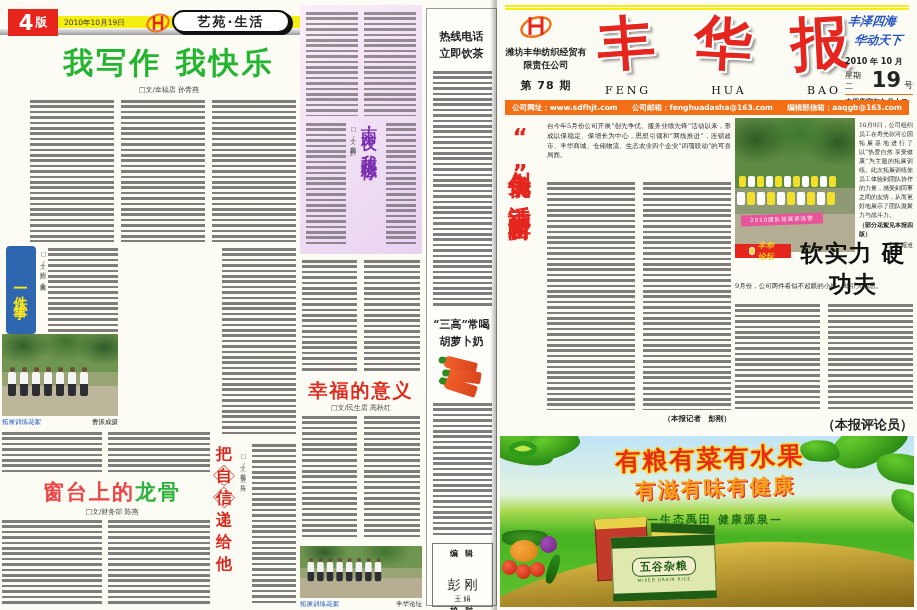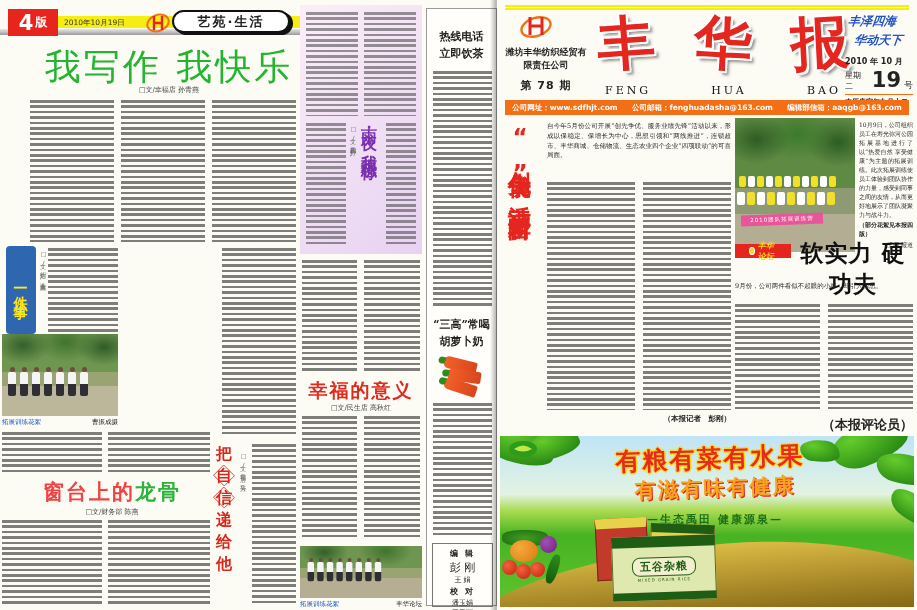--- a/index.html
+++ b/index.html
@@ -45,21 +45,21 @@
       <span style="font-size:12px;font-weight:bold;">版</span>
     </div>
     <div class="abs" style="left:64px;top:18px;font-size:7.5px;color:#333;">2010年10月19日</div>
     <svg class="abs" style="left:146px;top:11px;" width="24" height="24" viewBox="0 0 24 24">
       <ellipse cx="12" cy="12" rx="11" ry="8" fill="none" stroke="#f26f15" stroke-width="2" transform="rotate(-20 12 12)"></ellipse>
       <path d="M8 5 L8 19 M16 5 L16 19 M8 12 L16 12" stroke="#e5261f" stroke-width="2.4" fill="none"></path>
     </svg>
     <div class="abs c" style="left:172px;top:10px;width:118px;height:23px;background:#fff;border:2px solid #111;border-radius:12px;line-height:19px;font-size:13px;font-weight:bold;letter-spacing:2px;box-shadow:3px 2px 0 #111;">艺苑·生活</div>
     <div class="abs serif" style="left:350px;top:9px;width:70px;font-size:16px;font-weight:900;color:#e5261f;font-style:italic;letter-spacing:2px;">丰华报</div>
 
-    <div class="abs c" style="left:38px;top:43px;width:262px;font-size:36px;font-weight:400;letter-spacing:3px;color:#23b430;">我写作  我快乐</div>
+    <div class="abs c" style="left:38px;top:43px;width:262px;font-size:30px;font-weight:700;letter-spacing:3px;color:#23b430;">我写作  我快乐</div>
     <div class="abs c" style="left:38px;top:85px;width:262px;font-size:7px;color:#444;">□文/幸福店  孙青燕</div>
     <div class="abs fk" style="left:30px;top:100px;width:84px;height:142px;"></div>
     <div class="abs fk" style="left:121px;top:100px;width:84px;height:142px;"></div>
     <div class="abs fk" style="left:212px;top:100px;width:84px;height:142px;"></div>
 
     <div class="abs" style="left:300px;top:5px;width:122px;height:249px;background:linear-gradient(135deg,#fbeef8,#e7d2f1);">
       <div class="abs fk" style="left:6px;top:7px;width:52px;height:104px;opacity:.8;"></div>
       <div class="abs fk" style="left:64px;top:7px;width:52px;height:104px;opacity:.8;"></div>
       <div class="abs fk" style="left:6px;top:118px;width:40px;height:122px;opacity:.8;"></div>
       <div class="abs vbyline" style="left:48px;top:120px;height:110px;">□文/意棉四分厂</div>
@@ -140,21 +140,21 @@
         <div>胡萝卜奶</div>
       </div>
       <div class="abs" style="left:14px;top:348px;width:44px;height:38px;">
         <span class="carrot" style="left:2px;top:2px;transform:rotate(14deg);"></span>
         <span class="carrot" style="left:6px;top:13px;transform:rotate(8deg);"></span>
         <span class="carrot" style="left:2px;top:24px;transform:rotate(18deg);"></span>
       </div>
       <div class="abs fk" style="left:6px;top:394px;width:59px;height:134px;"></div>
       <div class="abs" style="left:5px;top:534px;width:61px;height:64px;border:1px solid #777;padding-top:4px;">
         <div class="c serif" style="font-size:8px;font-weight:bold;letter-spacing:2px;">编  辑</div>
-        <div class="c serif" style="font-size:11px;margin-top:1px;">彭  刚</div>
+        <div class="c serif" style="font-size:13px;margin-top:17px;">彭  刚</div>
         <div class="c serif" style="font-size:7px;">王  娟</div>
         <div class="c serif" style="font-size:8px;font-weight:bold;letter-spacing:2px;margin-top:1px;">校  对</div>
         <div class="c serif" style="font-size:7px;margin-top:1px;">潘玉娟</div>
         <div class="c serif" style="font-size:7px;">田秀军</div>
       </div>
     </div>
   </div>
 
   <div class="abs" style="left:490px;top:0;width:12px;height:610px;background:linear-gradient(90deg,rgba(0,0,0,0),rgba(0,0,0,.28),rgba(0,0,0,0));"></div>
 

